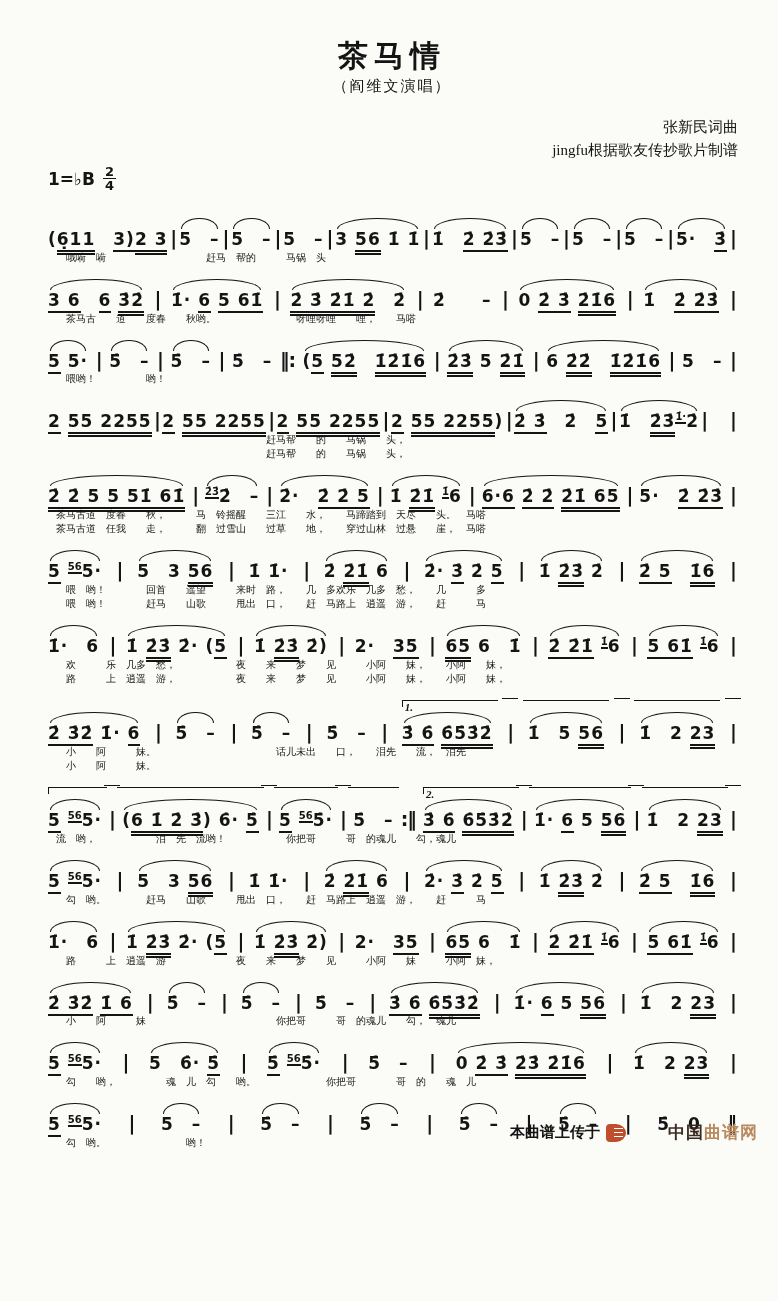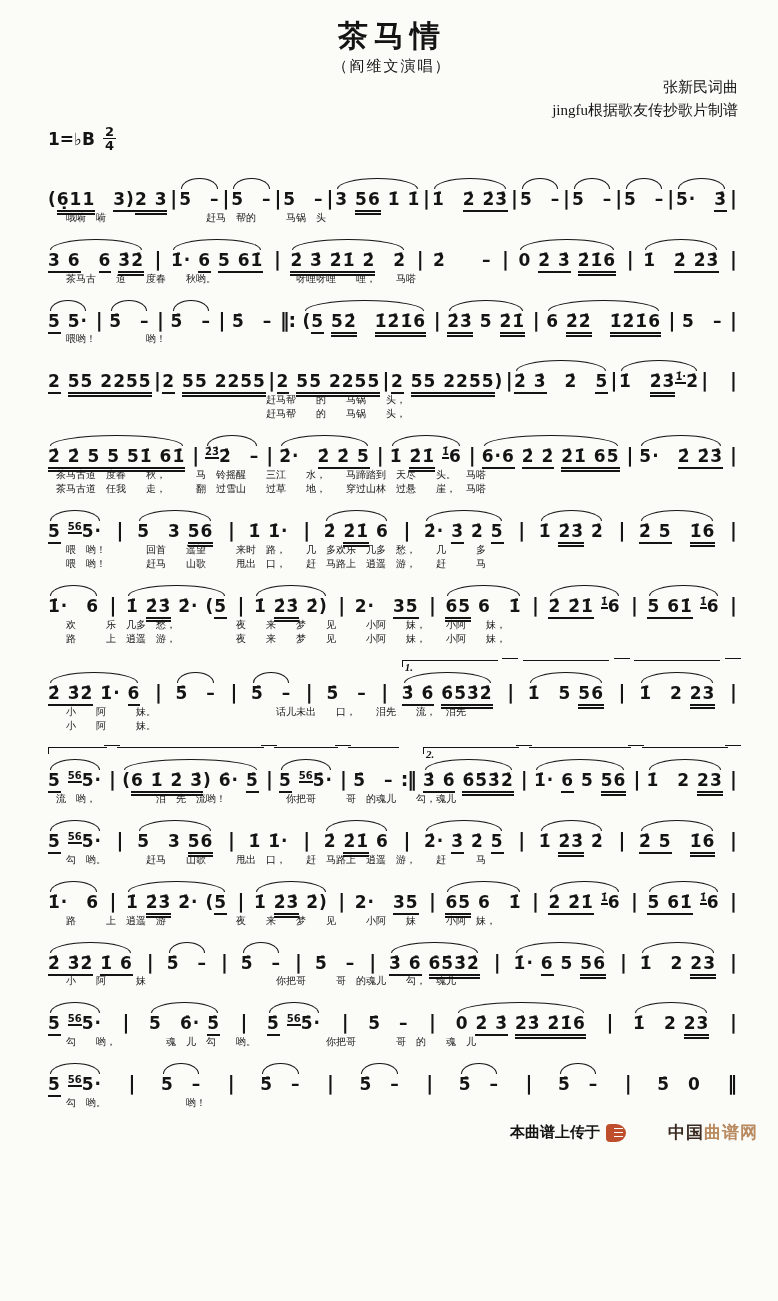--- a/index.html
+++ b/index.html
@@ -1,26 +1,26 @@
 <!DOCTYPE html>
 <html><head>
 <meta charset="utf-8">
 <style>
   html,body{margin:0;padding:0;}
   body{width:778px;height:1301px;background:#fbfbf8;color:#141414;
        font-family:"DejaVu Sans",sans-serif;overflow:hidden;}
   .sheet{position:relative;box-sizing:border-box;width:778px;height:1158px;
-         padding:16px 40px 0 46px;}
+         padding:36px 40px 0 46px;}
   
   .title{text-align:center;font-family:"Liberation Serif",serif;font-weight:700;
          font-size:30px;letter-spacing:6px;margin:0;}
   .subtitle{text-align:center;font-family:"Liberation Serif",serif;font-size:15px;
             letter-spacing:2px;margin-top:0;}
   .credits{text-align:right;font-family:"Liberation Serif",serif;font-size:15px;
-           line-height:1.55;margin-top:0;}
+           line-height:1.55;margin-top:20px;}
   .keysig{font-weight:700;font-size:17px;margin:2px 0 14px 2px;display:flex;align-items:center;gap:8px;}
   .frac{display:inline-flex;flex-direction:column;align-items:center;font-size:13px;line-height:1.05;font-weight:700;}
   .frac .num{border-bottom:1.6px solid #141414;padding:0 2px;}
   
   .system{margin-bottom:3px;}
   .notation{display:flex;justify-content:space-between;align-items:baseline;
             padding:21px 2px 2px 2px;font-weight:700;font-size:17px;line-height:1.1;}
   .notation.has-volta{padding-top:33px;}
   .cell{position:relative;white-space:pre;letter-spacing:1px;}
   .bar{position:relative;white-space:pre;font-size:19px;font-weight:700;letter-spacing:-1px;}

